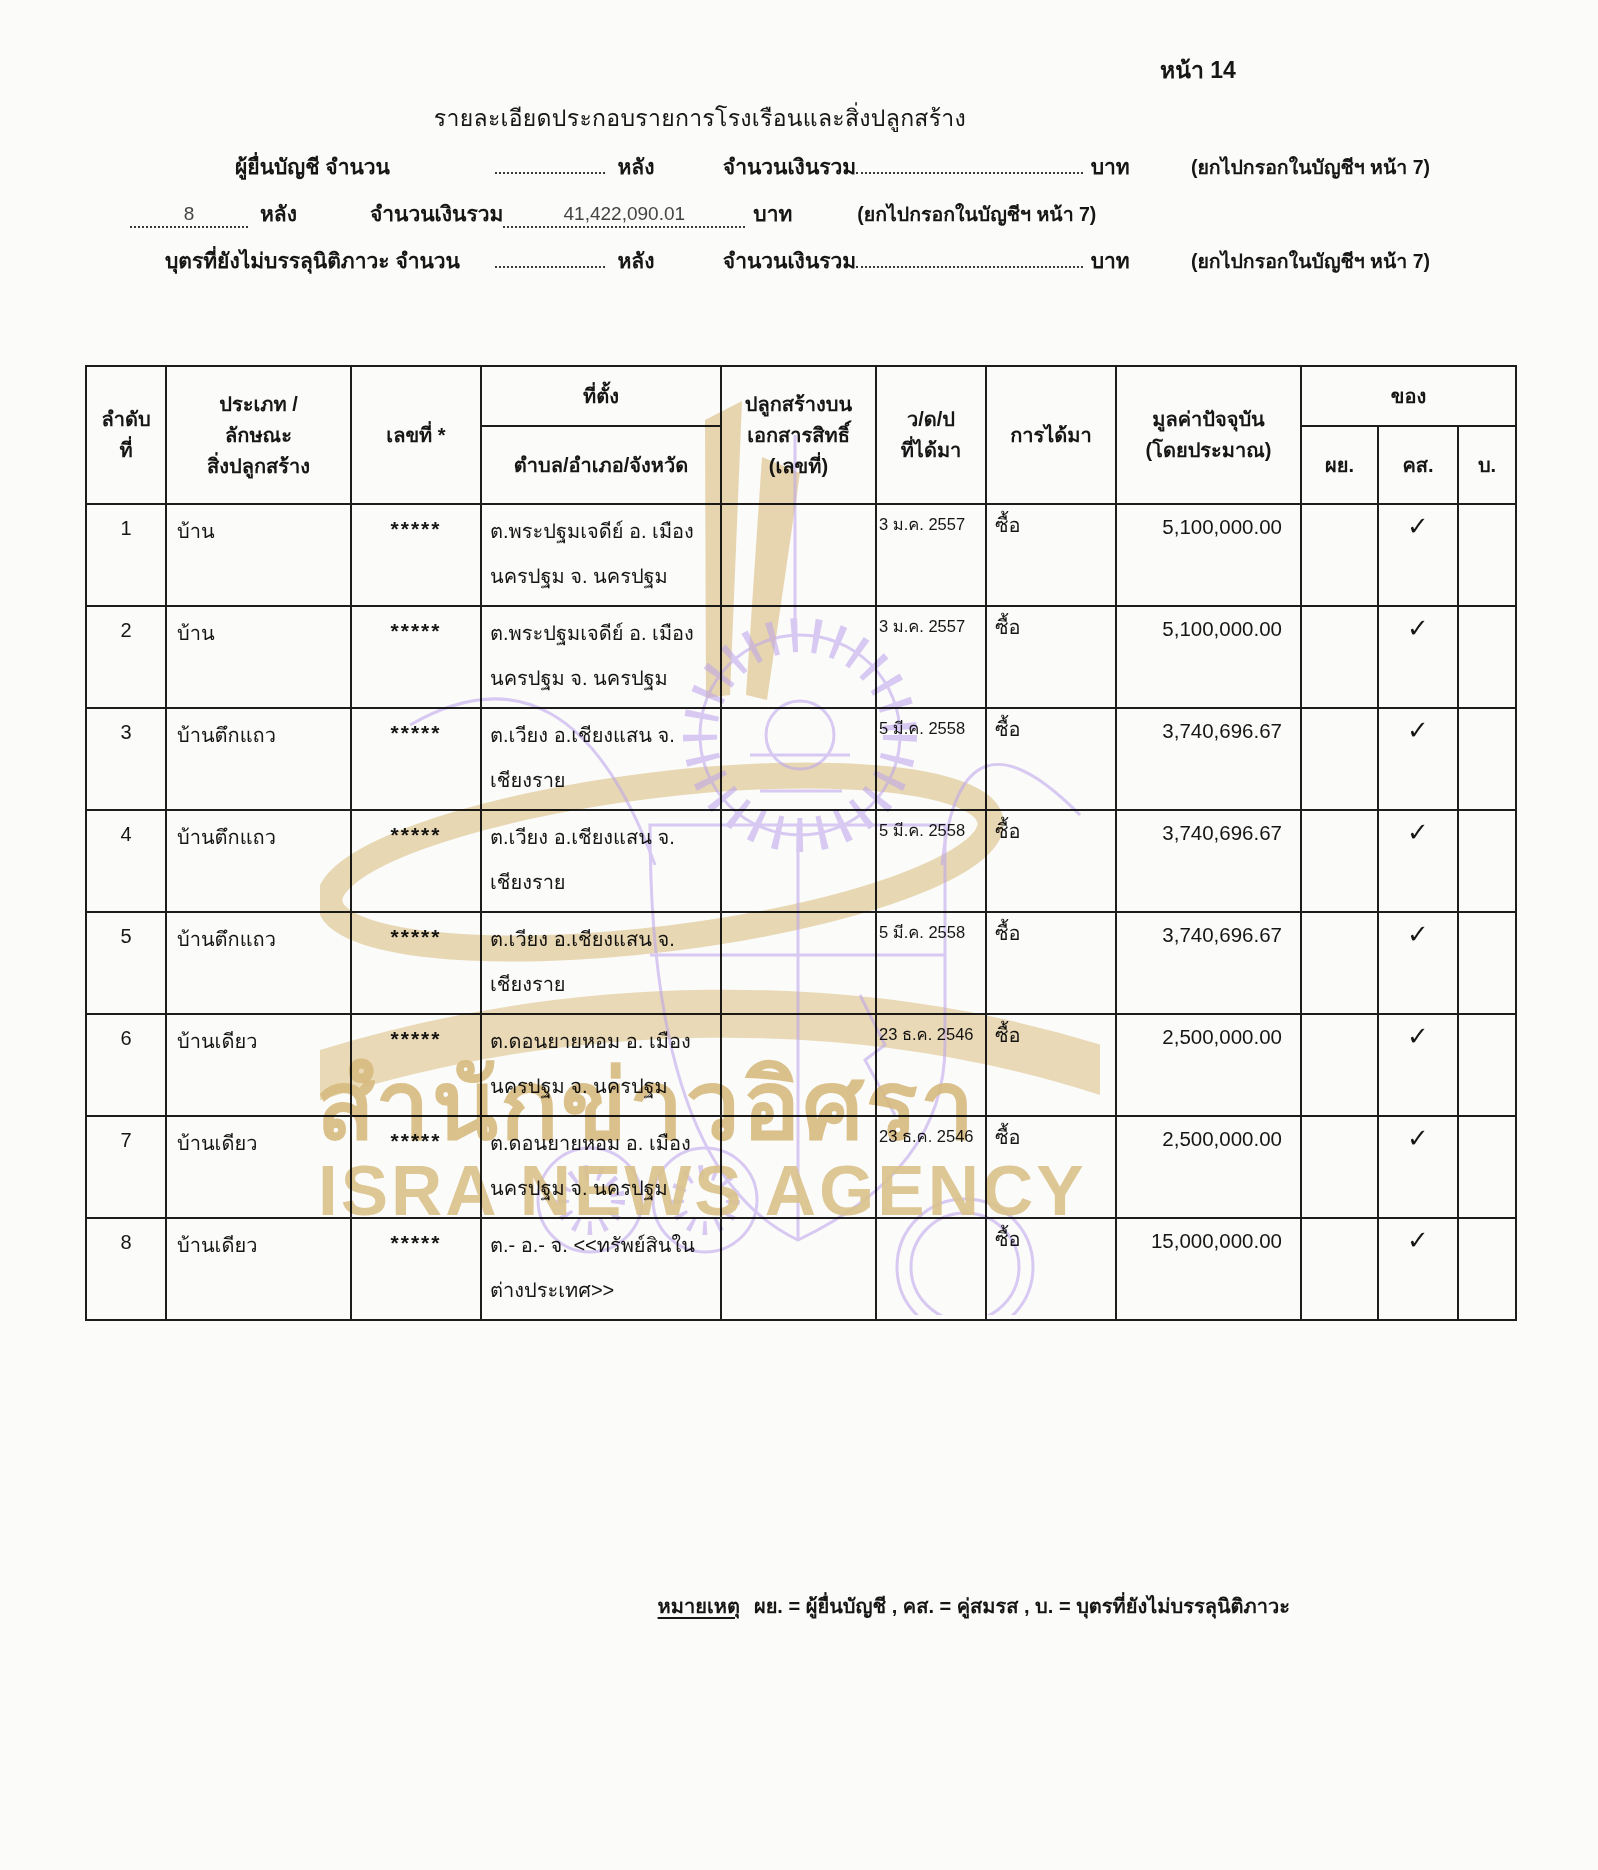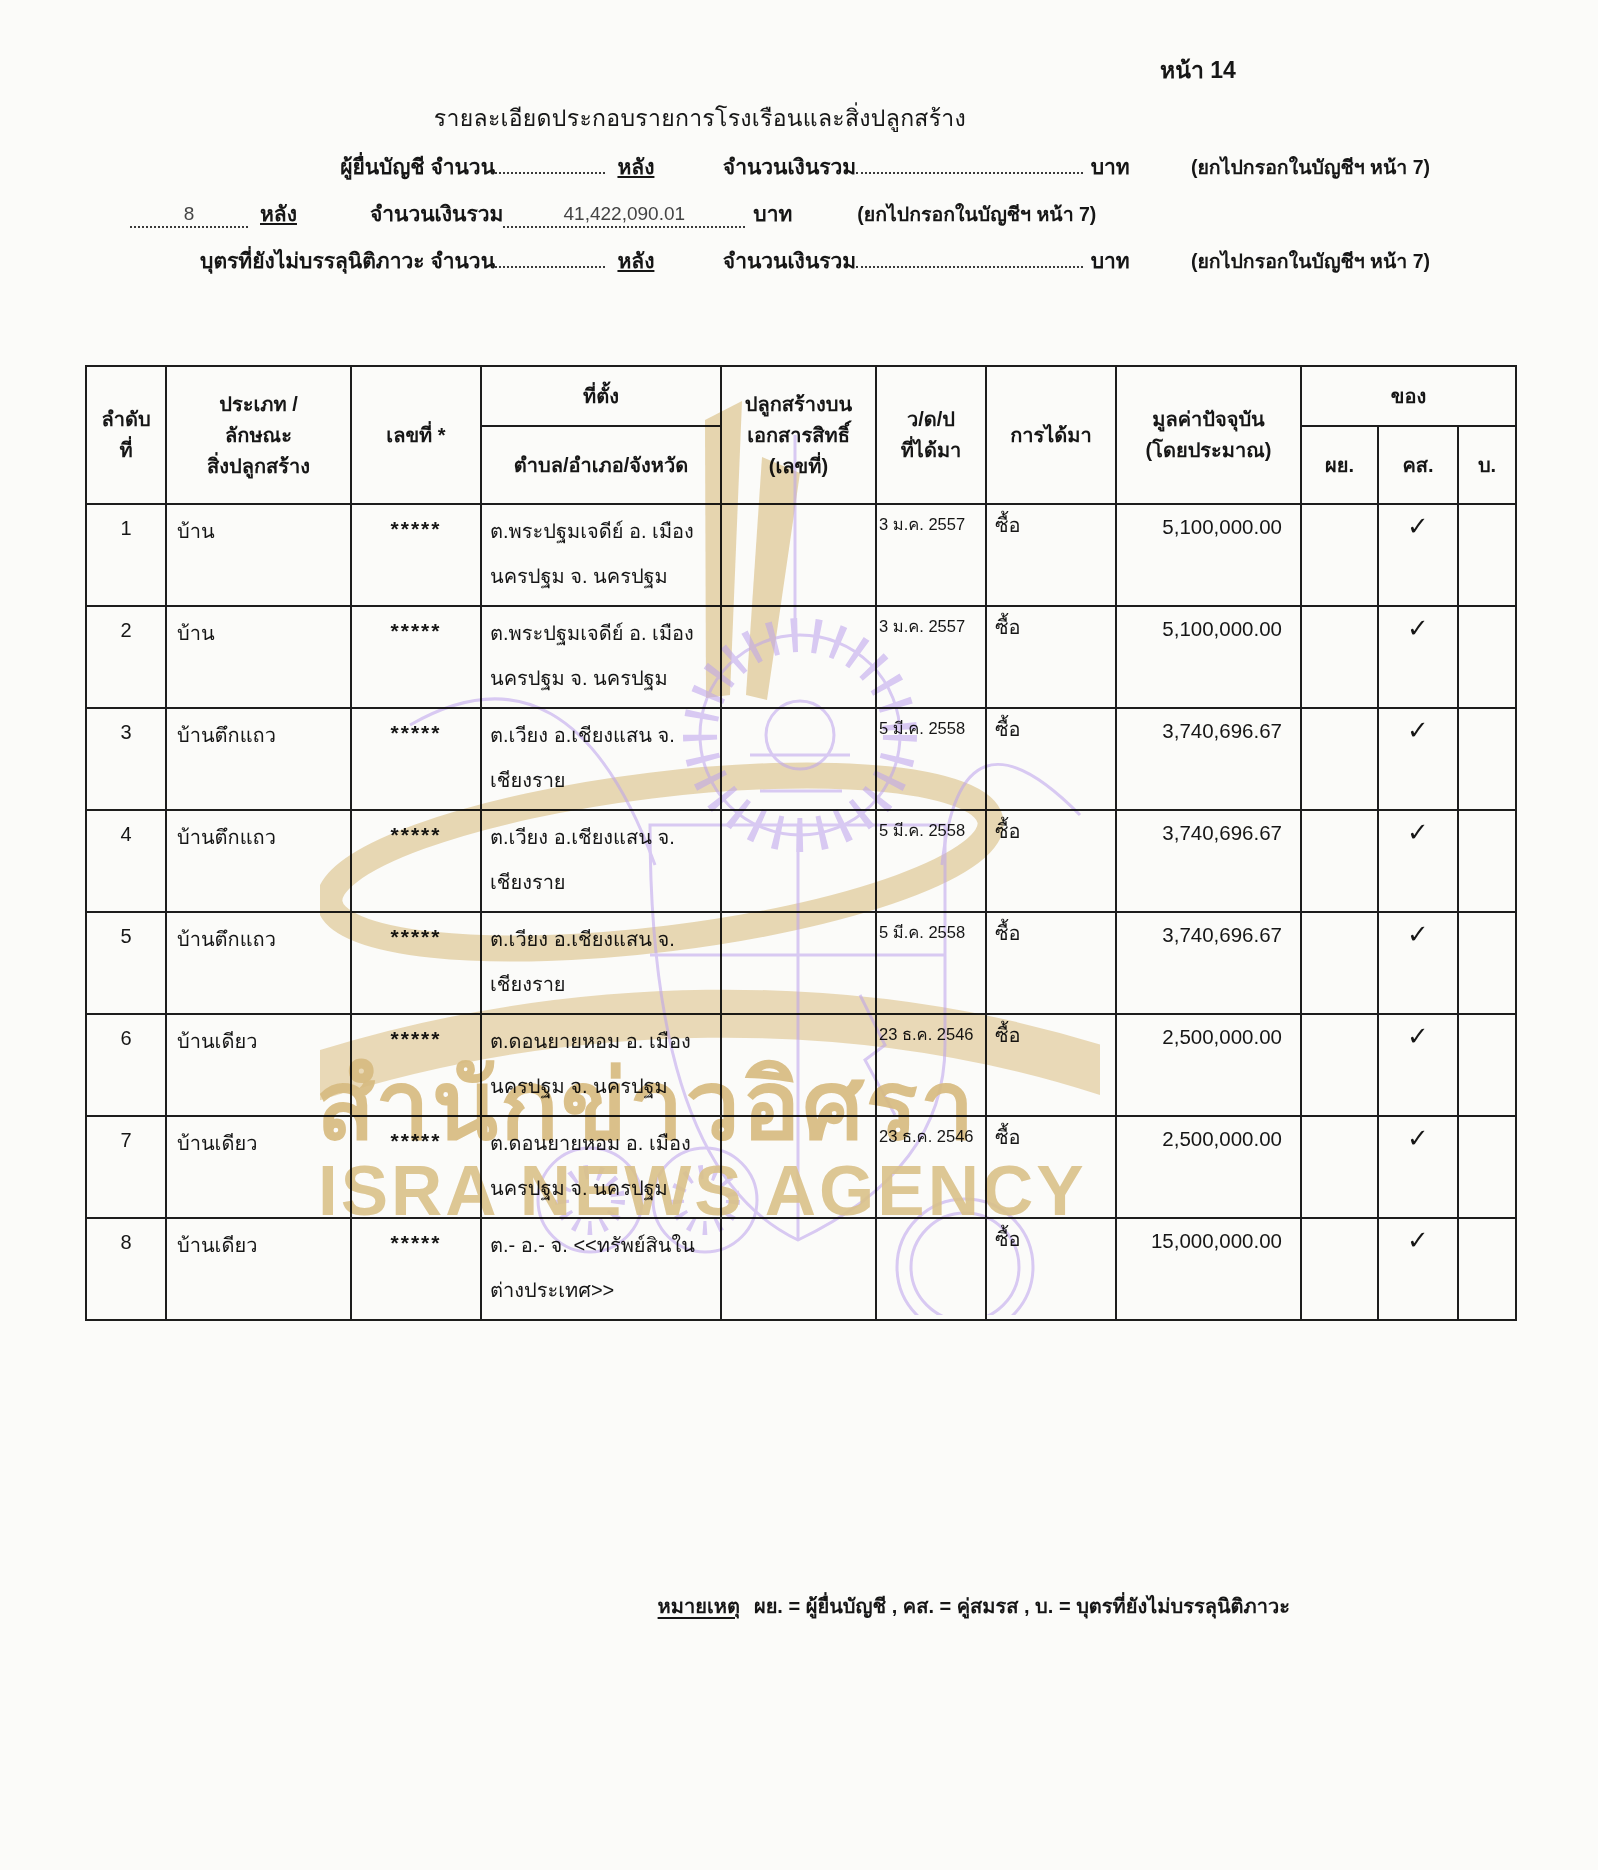--- a/index.html
+++ b/index.html
@@ -14,26 +14,26 @@
   
   #page-label{position:absolute;left:1160px;top:52px;font-size:23px;font-weight:600;}
 
   
   #title{position:absolute;top:100px;left:0;width:1400px;text-align:center;
          font-size:23px;font-weight:400;letter-spacing:.3px;}
 
   
   #summary{position:absolute;top:150px;left:130px;width:1300px;}
   .s-row{display:flex;align-items:baseline;height:47px;font-size:21px;font-weight:600;white-space:nowrap;}
-  .s-label{width:390px;text-align:right;}
+  .s-label{width:390px;text-align:center;}
   .s-dots{display:inline-block;border-bottom:2.5px dotted #3a3a3a;text-align:center;}
   .s-dots1{width:118px;}
   .s-dots2{width:242px;}
   .s-val{font-size:19px;font-weight:400;color:#444;position:relative;top:-1px;}
-  .s-unit{width:72px;padding-left:12px;text-decoration:underline;}
+  .s-unit{width:72px;padding-left:12px;}
   .s-amtlabel{padding-left:38px;}
   .s-unit2{padding-left:8px;width:58px;}
   .s-note{padding-left:46px;font-size:19.5px;}
 
   
   #table-wrap{position:absolute;top:365px;left:85px;width:1430px;}
   table{border-collapse:collapse;table-layout:fixed;width:1430px;background:transparent;}
   th,td{border:2.5px solid #1d1d1d;vertical-align:top;overflow:visible;}
   th{font-size:20px;font-weight:600;text-align:center;vertical-align:middle;line-height:31px;}
   .pre{white-space:pre-line;}

